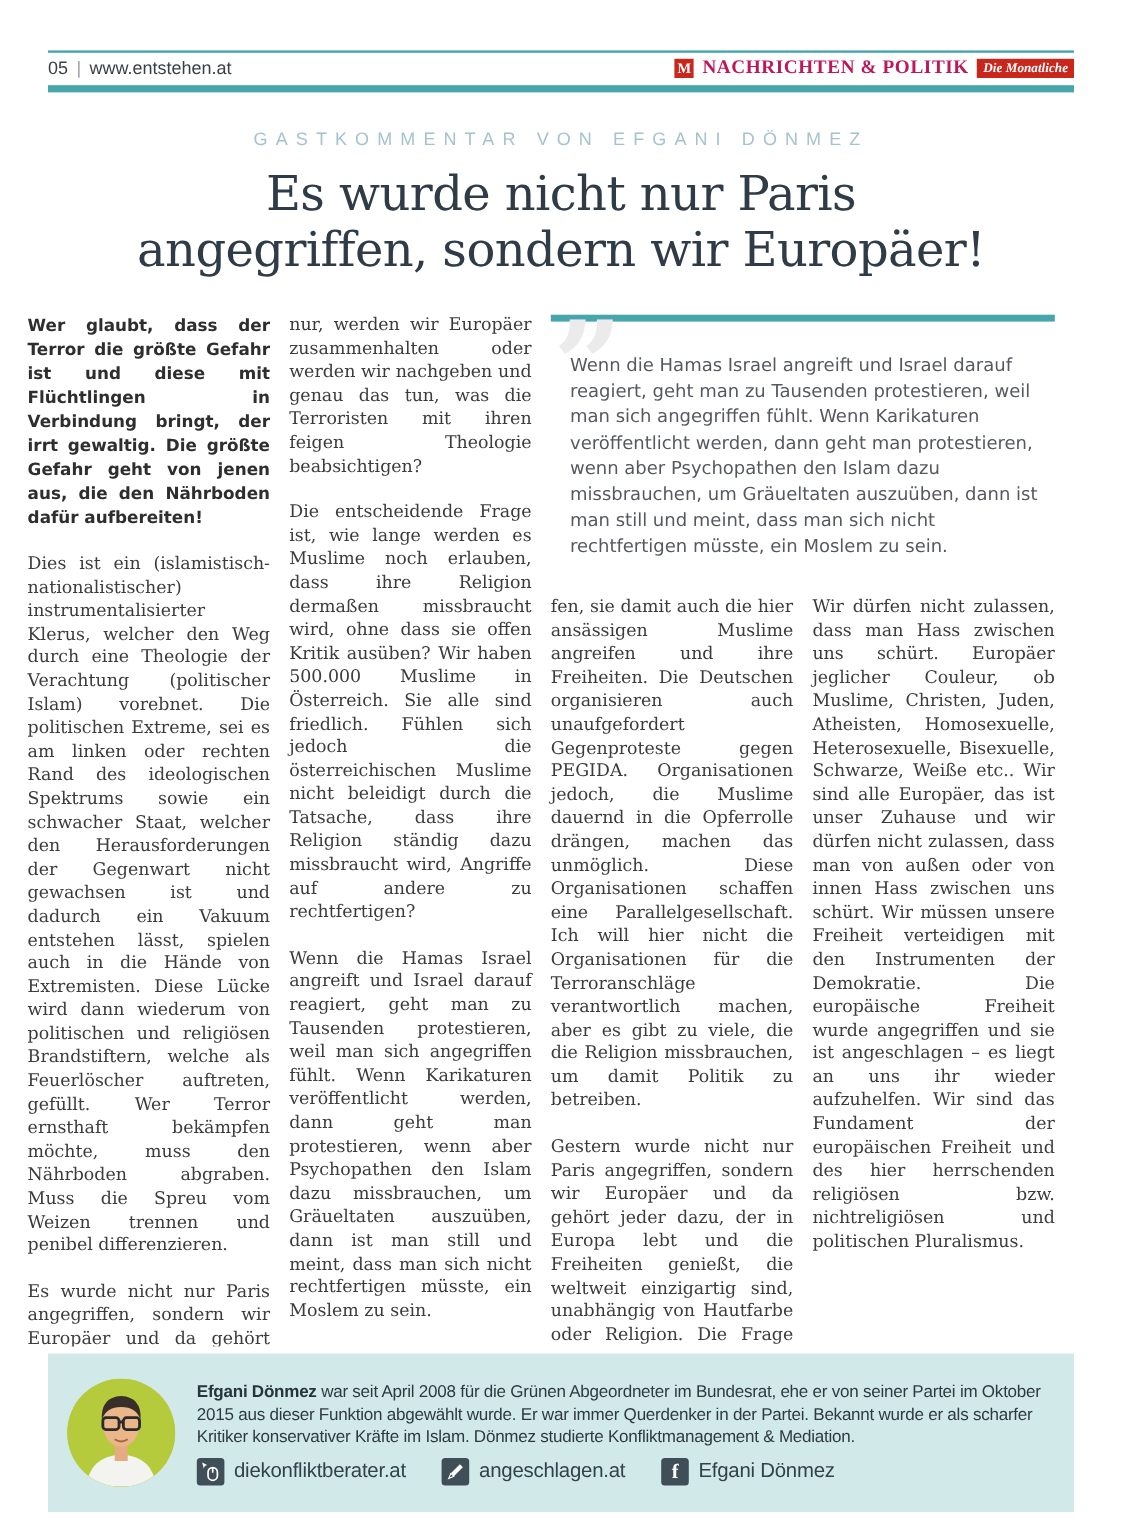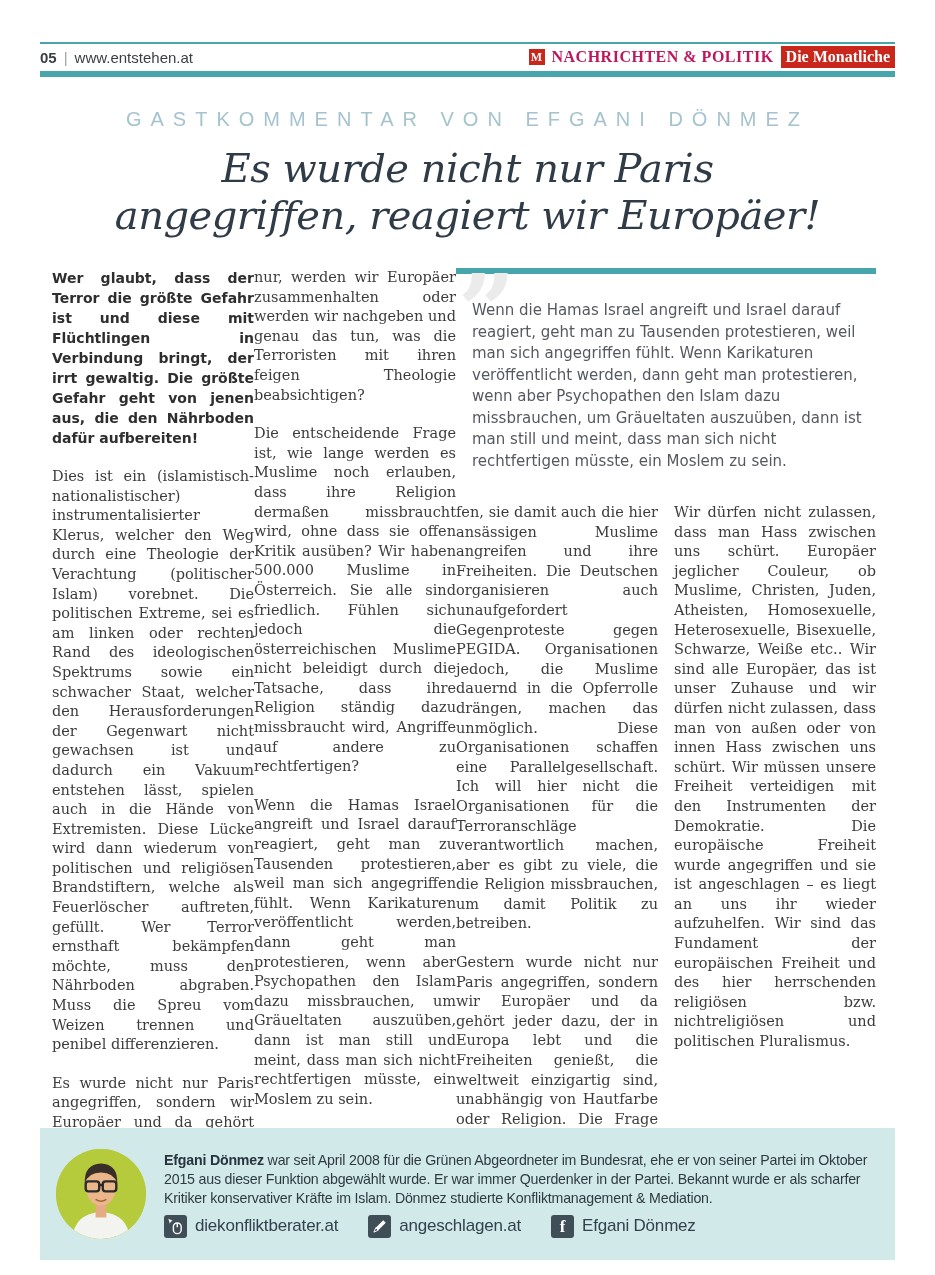--- a/index.html
+++ b/index.html
@@ -3,39 +3,39 @@
 <meta charset="utf-8">
 <style>
   html,body{margin:0;padding:0;background:#ffffff;}
   .page{position:relative;width:935px;height:1275px;background:#fff;overflow:hidden;
         font-family:"Liberation Sans",sans-serif;color:#333;}
   
   .topline{margin:42px 40px 0;border-top:2px solid #47a6ac;}
   .masthead{display:flex;justify-content:space-between;align-items:center;
             padding:3px 40px 4px;height:20px;}
   .mast-left{font-size:15px;color:#3a3f44;display:flex;align-items:center;gap:7px;}
-  .pagenum{font-weight:bold;}
+  .pagenum{font-weight:normal;}
   .sep{color:#9aa0a5;font-weight:300;}
   .mast-right{display:flex;align-items:center;gap:7px;}
   .mlogo{display:inline-flex;align-items:center;justify-content:center;width:16px;height:16px;
          background:#c9261c;color:#fff;font-family:"Liberation Serif",serif;font-weight:bold;
          font-size:12px;}
   .section{font-family:Liberation Serif, serif;font-weight:bold;font-size:16px;
            letter-spacing:.5px;color:#be185d;}
-  .brand{background:#c9261c;color:#fff;font-family:"Liberation Serif",serif;
-         font-weight:bold;font-size:16px;padding:2px 5px;}
+  .brand{background:#c9261c;color:#fff;font-family:"Liberation Serif",serif;font-style:italic;
+         font-weight:bold;font-size:11px;padding:2px 5px;}
   .thickbar{margin:0 40px;height:6px;background:#47a6ac;}
   
-  .kicker{margin-top:31px;text-align:center;font-size:20px;letter-spacing:.45em;
+  .kicker{margin-top:31px;text-align:center;font-size:15px;letter-spacing:.45em;
           color:#a5c3ce;font-weight:500;}
   .title{margin:14px 0 0;text-align:center;font-family:"DejaVu Serif",serif;font-weight:500;
          font-size:40px;line-height:47px;color:#2f3b46;letter-spacing:-.5px;}
-  .title span{display:block;font-style:italic;}
+  .title span{display:block;}
   
-  .body{display:flex;gap:0;padding:0 52px;margin-top:29px;height:860px;overflow:hidden;}
+  .body{display:flex;gap:16px;padding:0 23px;margin-top:29px;height:860px;overflow:hidden;}
   .col{width:202px;flex:none;font-family:"DejaVu Serif",serif;font-size:14.5px;line-height:19.6px;
        color:#3c3c3c;text-align:justify;}
   .col p{margin:0 0 19px;}
   .intro{font-family:"DejaVu Sans",sans-serif;font-weight:bold;font-size:14px;line-height:20px;
          color:#2e2e2e;}
   .right-half{width:420px;flex:none;}
   .cols2{display:flex;gap:16px;}
   
   .quote{margin-bottom:15px;}
   .qbar{height:6px;background:#47a6ac;}
@@ -81,21 +81,21 @@
       <span class="brand">Die Monatliche</span>
     </div>
   </header>
 
   <div class="thickbar"></div>
 
   <div class="kicker">GASTKOMMENTAR VON EFGANI DÖNMEZ</div>
 
   <h1 class="title">
     <span>Es wurde nicht nur Paris</span>
-    <span>angegriffen, reagiert wir Europäer!</span>
+    <span>angegriffen, sondern wir Europäer!</span>
   </h1>
 
   <main class="body">
 
     <div class="col">
       <p class="intro">Wer glaubt, dass der Terror die größte Gefahr ist und diese mit Flüchtlingen in Verbindung bringt, der irrt gewaltig. Die größte Gefahr geht von jenen aus, die den Nährboden dafür aufbereiten!</p>
       <p>Dies ist ein (islamistisch-nationalistischer) instrumentalisierter Klerus, welcher den Weg durch eine Theologie der Verachtung (politischer Islam) vorebnet. Die politischen Extreme, sei es am linken oder rechten Rand des ideologischen Spektrums sowie ein schwacher Staat, welcher den Herausforderungen der Gegenwart nicht gewachsen ist und dadurch ein Vakuum entstehen lässt, spielen auch in die Hände von Extremisten. Diese Lücke wird dann wiederum von politischen und religiösen Brandstiftern, welche als Feuerlöscher auftreten, gefüllt. Wer Terror ernsthaft bekämpfen möchte, muss den Nährboden abgraben. Muss die Spreu vom Weizen trennen und penibel differenzieren.</p>
       <p>Es wurde nicht nur Paris angegriffen, sondern wir Europäer und da gehört jeder dazu, der in Europa lebt und die Freiheiten genießt, die weltweit einzigartig sind, unabhängig von Hautfarbe oder Religion! Die Frage ist</p>
     </div>
 

